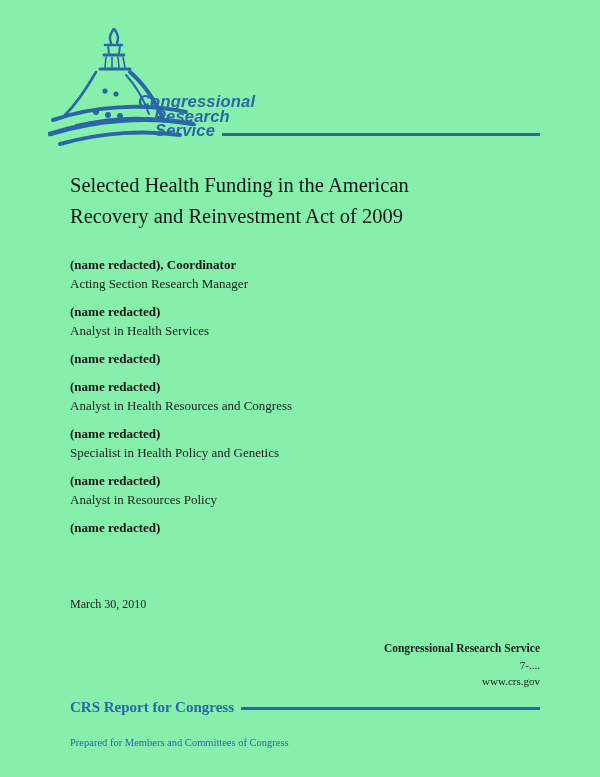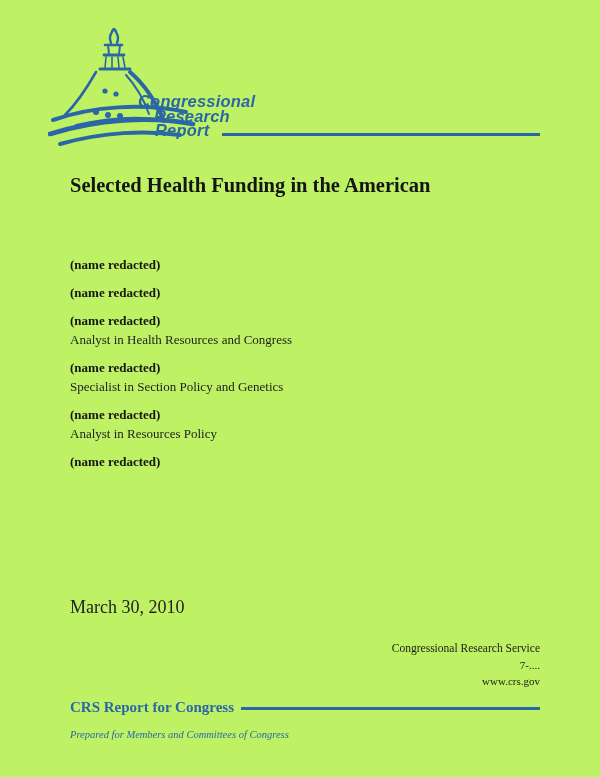--- a/index.html
+++ b/index.html
@@ -5,21 +5,21 @@
   :root{
     --blue:#2b67a6;
     --ink:#1b1b1b;
   }
   html,body{margin:0;padding:0;}
   body{
     width:600px;height:777px;background:#ffffff;position:relative;
     font-family:"Liberation Serif", serif;color:var(--ink);
     overflow:hidden;
   }
-  .page{position:absolute;inset:0;background:#bef264;}
+  .page{position:absolute;inset:0;background:#86efac;}
 
   
   .logo{position:absolute;left:48px;top:26px;width:300px;height:125px;}
   .dome-svg{position:absolute;left:0;top:0;}
   .logo-text{
     position:absolute;left:90px;top:68px;
     font-family:"Liberation Sans", sans-serif;
     font-weight:bold;font-style:italic;
     color:var(--blue);font-size:16.5px;line-height:14.5px;
     letter-spacing:.2px;white-space:nowrap;
@@ -27,47 +27,47 @@
   .logo-text .lt2{margin-left:16px;}
   .logo-text .lt3{margin-left:17px;}
   .header-rule{
     position:absolute;left:222px;top:133px;width:318px;height:3px;
     background:var(--blue);
   }
 
   
   .title{
     position:absolute;left:70px;top:170px;width:480px;
-    font-size:20.5px;font-weight:bold;line-height:30.5px;color:#151515;
+    font-size:20.5px;font-weight:normal;line-height:30.5px;color:#151515;
   }
 
   
   .authors{position:absolute;left:70px;top:255px;width:430px;font-size:13px;}
   .author{margin-bottom:9px;line-height:19px;}
   .author .name{font-weight:bold;color:#151515;}
   .author .role{color:#222222;}
 
-  .date{position:absolute;left:70px;top:597px;font-size:18px;color:#222222;}
+  .date{position:absolute;left:70px;top:597px;font-size:12px;color:#222222;}
 
   
   .info-block{
     position:absolute;right:60px;top:640px;text-align:right;
     font-size:11px;line-height:16.5px;color:#1b1b1b;
   }
-  .info-block .org{font-weight:normal;font-size:11.5px;}
+  .info-block .org{font-weight:bold;font-size:11.5px;}
 
   
   .footer{position:absolute;left:70px;top:699px;width:470px;}
   .footer-row{display:flex;align-items:center;}
   .footer-title{
     color:var(--blue);font-weight:bold;font-size:15px;white-space:nowrap;text-align:right;
   }
   .footer-rule{flex:1;height:2.5px;background:var(--blue);margin-left:7px;margin-top:2px;}
   .footer-sub{
-    color:var(--blue);font-style:italic;font-size:10.5px;margin-top:13px;
+    color:var(--blue);font-size:10.5px;margin-top:21px;
   }
 </style>
 </head>
 <body>
 
 <div class="page">
 
   <div class="logo">
     <svg class="dome-svg" width="150" height="125" viewBox="0 0 150 125" aria-hidden="true">
       <g stroke="#2b67a6" fill="none" stroke-linecap="round">
@@ -96,43 +96,49 @@
 
         <path d="M5,94 C45,80 95,77 138,86" stroke-width="4"></path>
         <path d="M28,99 C60,92 92,90 114,94" stroke-width="2"></path>
         <path d="M2,108 C50,93 102,90 145,98" stroke-width="4.6"></path>
         <path d="M12,118 C55,106 98,104 132,109" stroke-width="4"></path>
       </g>
     </svg>
     <div class="logo-text">
       <div class="lt1">Congressional</div>
       <div class="lt2">Research</div>
-      <div class="lt3">Report</div>
+      <div class="lt3">Service</div>
     </div>
   </div>
   <div class="header-rule"></div>
 
   <div class="title">
     <div>Selected Health Funding in the American</div>
+    <div>Recovery and Reinvestment Act of 2009</div>
   </div>
 
   <div class="authors">
     <div class="author">
+      <div class="name">(name redacted), Coordinator</div>
+      <div class="role">Acting Section Research Manager</div>
+    </div>
+    <div class="author">
       <div class="name">(name redacted)</div>
+      <div class="role">Analyst in Health Services</div>
     </div>
     <div class="author">
       <div class="name">(name redacted)</div>
     </div>
     <div class="author">
       <div class="name">(name redacted)</div>
       <div class="role">Analyst in Health Resources and Congress</div>
     </div>
     <div class="author">
       <div class="name">(name redacted)</div>
-      <div class="role">Specialist in Section Policy and Genetics</div>
+      <div class="role">Specialist in Health Policy and Genetics</div>
     </div>
     <div class="author">
       <div class="name">(name redacted)</div>
       <div class="role">Analyst in Resources Policy</div>
     </div>
     <div class="author">
       <div class="name">(name redacted)</div>
     </div>
   </div>
 

